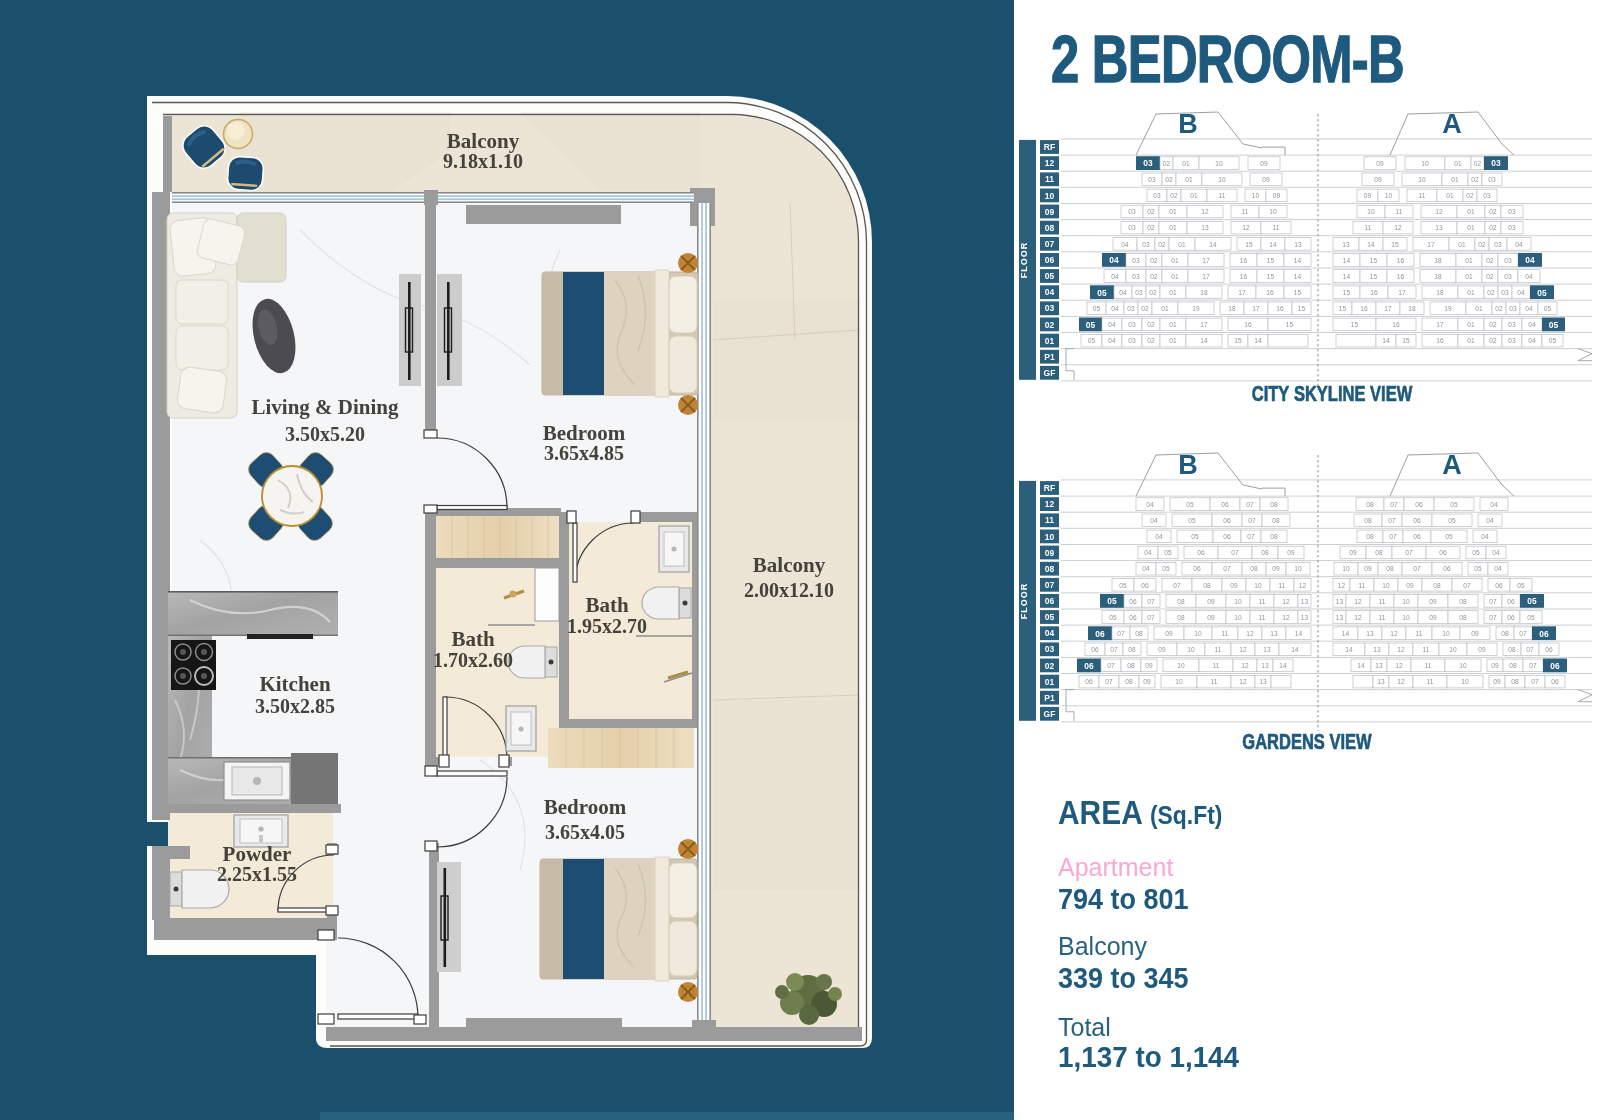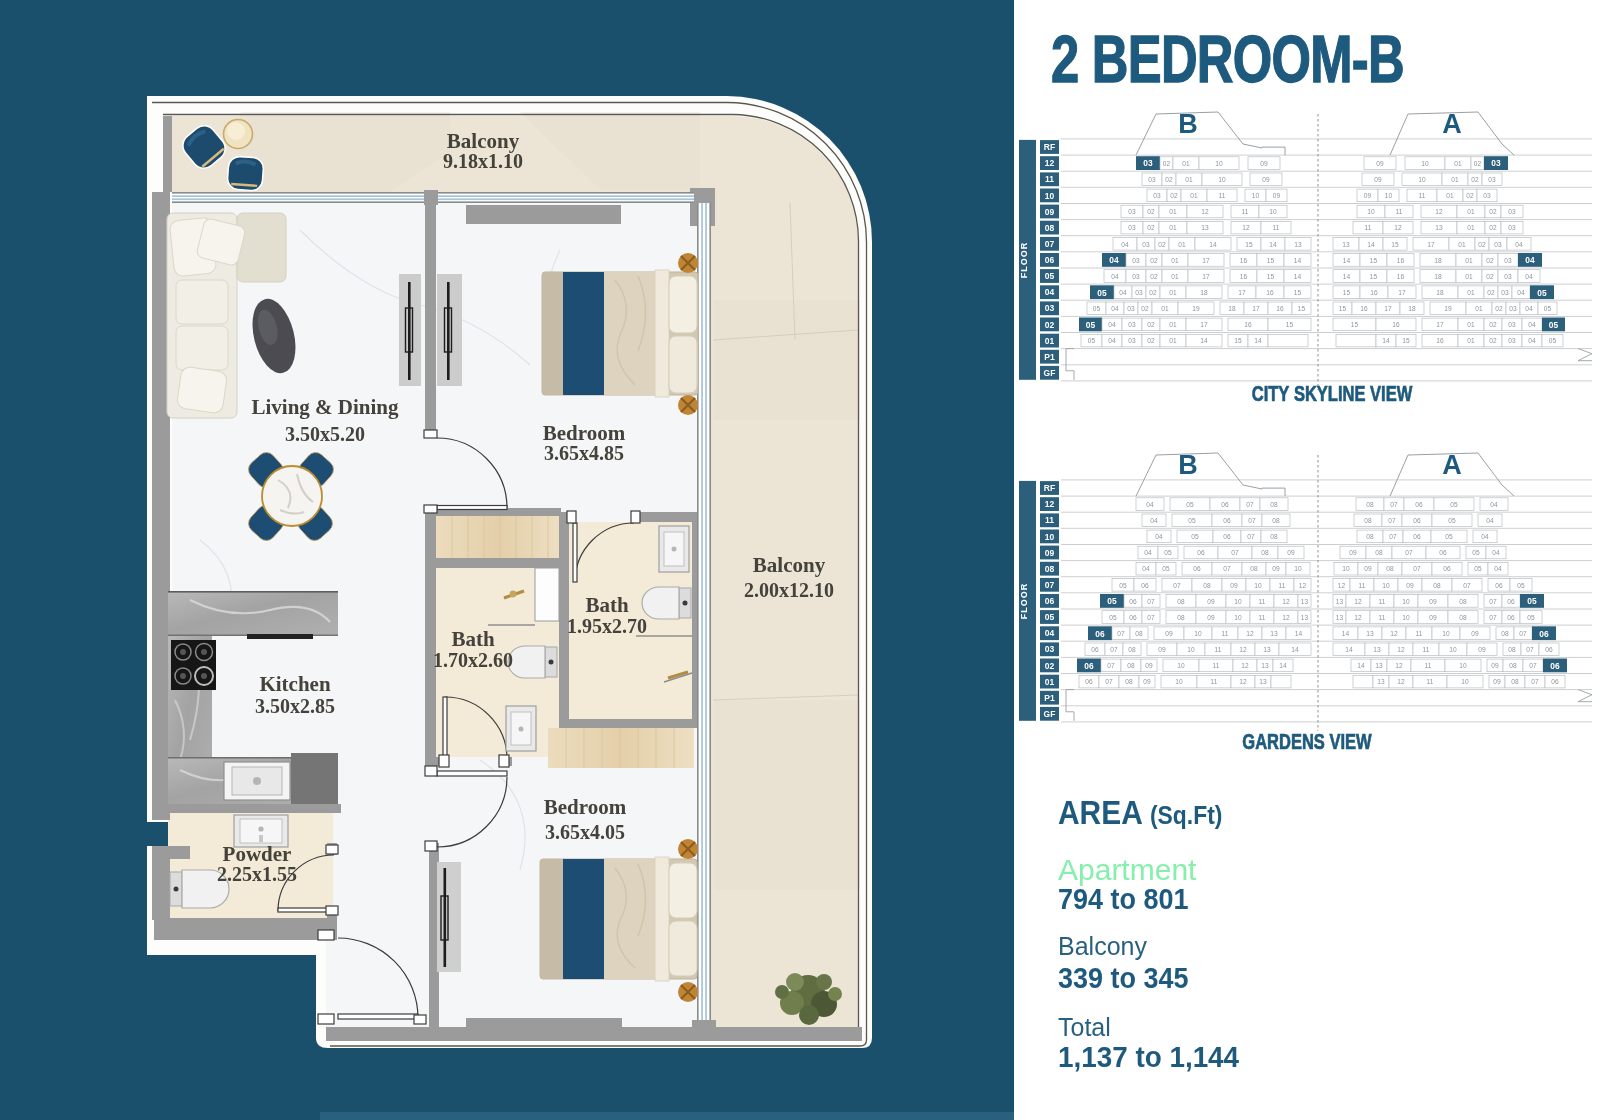--- a/index.html
+++ b/index.html
@@ -1250,21 +1250,21 @@
       <text x="1555.0" y="684.3" font-size="6.6" fill="#8f959b" text-anchor="middle">06</text>
     </g>
 </svg>
 
 <div class="abs" style="left:1132px; top:381px; width:400px; text-align:center; color:#1e5a7d; font-size:22px; font-weight:bold; transform:scaleX(0.75); -webkit-text-stroke:0.7px #1e5a7d;">CITY&nbsp;SKYLINE&nbsp;VIEW</div>
 
 <div class="abs" style="left:1107px; top:729px; width:400px; text-align:center; color:#1e5a7d; font-size:22px; font-weight:bold; transform:scaleX(0.75); -webkit-text-stroke:0.7px #1e5a7d;">GARDENS&nbsp;VIEW</div>
 
 <div class="abs" style="left:1058px; top:793px; color:#1e5a7d; font-size:34px; font-weight:bold; transform:scaleX(0.88); transform-origin:left;">AREA <span style="font-size:26px;">(Sq.Ft)</span></div>
 
-<div class="abs" style="left:1058px; top:853px; color:#86efac; font-size:30px;">Apartment</div>
+<div class="abs" style="left:1058px; top:853px; color:#f9a8d4; font-size:25px;">Apartment</div>
 
 <div class="abs" style="left:1058px; top:883px; color:#1e5a7d; font-size:29px; font-weight:bold; transform:scaleX(0.93); transform-origin:left;">794 to 801</div>
 
 <div class="abs" style="left:1058px; top:932px; color:#27617f; font-size:25px;">Balcony</div>
 
 <div class="abs" style="left:1058px; top:962px; color:#1e5a7d; font-size:29px; font-weight:bold; transform:scaleX(0.93); transform-origin:left;">339 to 345</div>
 
 <div class="abs" style="left:1058px; top:1013px; color:#27617f; font-size:25px;">Total</div>
 
 <div class="abs" style="left:1058px; top:1041px; color:#1e5a7d; font-size:29px; font-weight:bold; transform:scaleX(0.96); transform-origin:left;">1,137 to 1,144</div>

